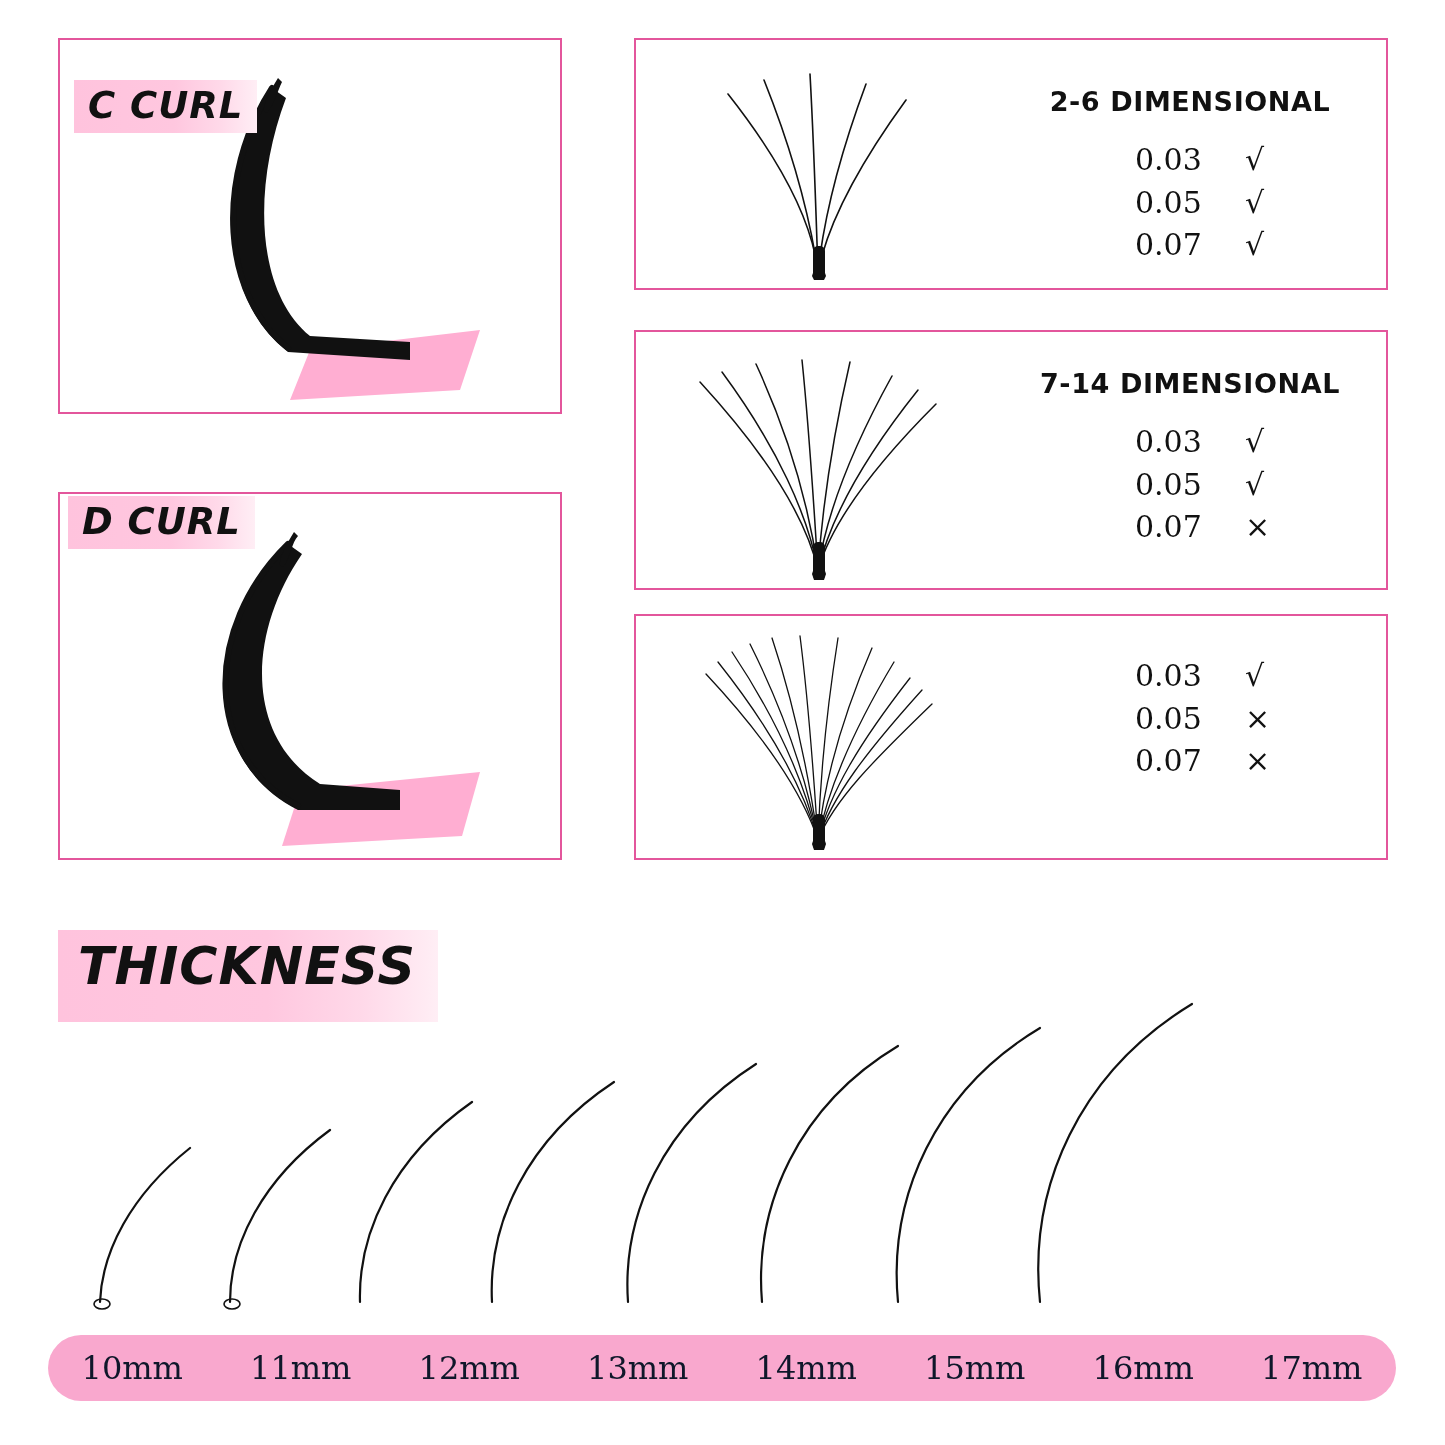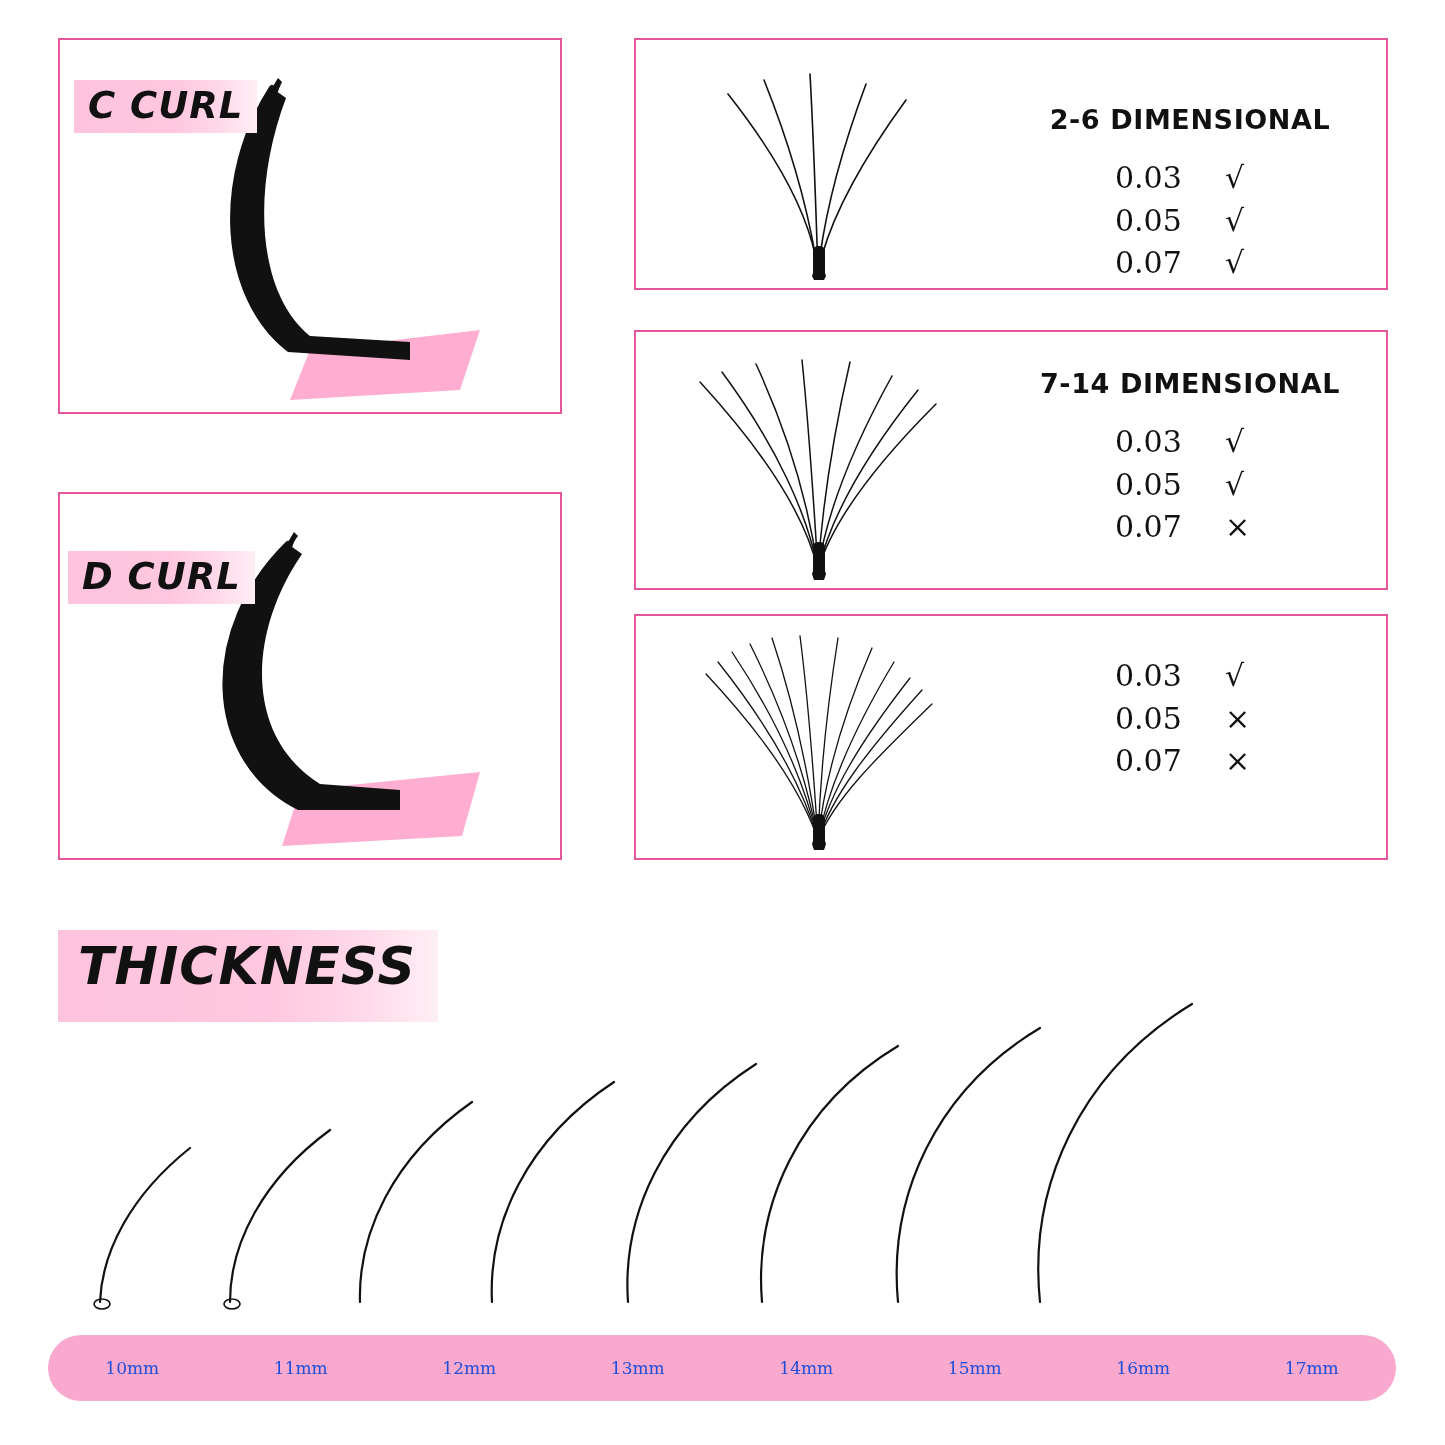--- a/index.html
+++ b/index.html
@@ -41,60 +41,60 @@
     font-weight: 700;
     color: #111111;
     letter-spacing: 1px;
     white-space: nowrap;
     padding: 4px 14px 6px 14px;
   }
   .hl-bg {
     background: linear-gradient(90deg, #ffc3dd 0%, #ffc7df 55%, #ffd9e9 80%, #ffeef5 100%);
   }
   #label-c-curl { left: 74px;  top: 80px;  font-size: 37px; }
-  #label-d-curl { left: 68px;  top: 551px; font-size: 37px; }
+  #label-d-curl { left: 68px;  top: 496px; font-size: 37px; }
   #label-thickness {
     left: 58px; top: 930px; font-size: 52px; padding: 6px 22px 26px 20px;
   }
 
   
   .art { position: absolute; }
 
   #art-c-curl { left: 160px; top: 60px;  width: 360px; height: 340px; }
   #art-d-curl { left: 160px; top: 510px; width: 360px; height: 340px; }
 
   .fan-art { position: absolute; top: 0; }
   #art-fan-1 { left: 660px; top: 50px;  width: 320px; height: 230px; }
   #art-fan-2 { left: 660px; top: 342px; width: 320px; height: 238px; }
   #art-fan-3 { left: 660px; top: 624px; width: 320px; height: 226px; }
 
   
   .dim-block {
     position: absolute;
     text-align: left;
   }
-  #dim-text-1 { left: 1010px; top: 104px;  width: 360px; }
+  #dim-text-1 { left: 1010px; top: 86px;  width: 360px; }
   #dim-text-2 { left: 1010px; top: 368px; width: 360px; }
   #dim-text-3 { left: 1000px; top: 655px; width: 380px; }
 
   .dim-title {
     font-family: "DejaVu Sans", sans-serif;
     font-weight: 700;
     font-size: 27px;
     color: #111111;
     letter-spacing: 0.6px;
     text-align: center;
     margin-bottom: 22px;
     white-space: nowrap;
   }
   .dim-rows { margin: 0 auto; width: 190px; }
   .dim-row {
     display: flex;
     align-items: center;
-    justify-content: center;
+    justify-content: flex-end;
     font-family: "DejaVu Serif", serif;
     font-size: 30px;
     color: #111111;
     line-height: 1.42;
   }
   .dim-val { width: 110px; text-align: left; }
   .dim-mark { font-size: 30px; width: 40px; text-align: left; }
 
   
   #thickness-art {
@@ -113,22 +113,22 @@
     height: 66px;
     background: #f9a8ce;
     border-radius: 33px;
     display: flex;
     align-items: center;
   }
   .size-item {
     flex: 1 1 0;
     text-align: center;
     font-family: "DejaVu Serif", serif;
-    font-size: 17px;
-    color: #1d4ed8;
+    font-size: 32px;
+    color: #0f172a;
   }
 </style>
 </head>
 <body>
 
 <div class="panel" id="panel-c-curl"></div>
 
 <div class="art" id="art-c-curl">
   <svg width="360" height="340" viewBox="0 0 360 340" xmlns="http://www.w3.org/2000/svg">
 

